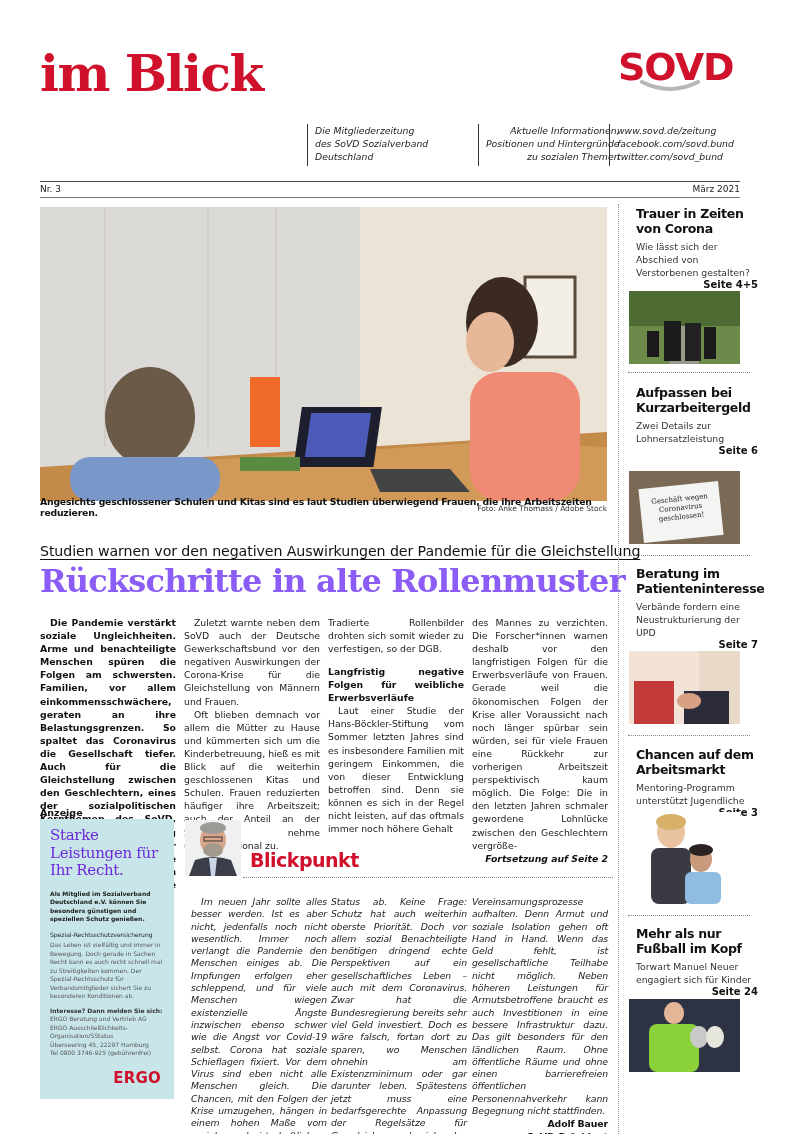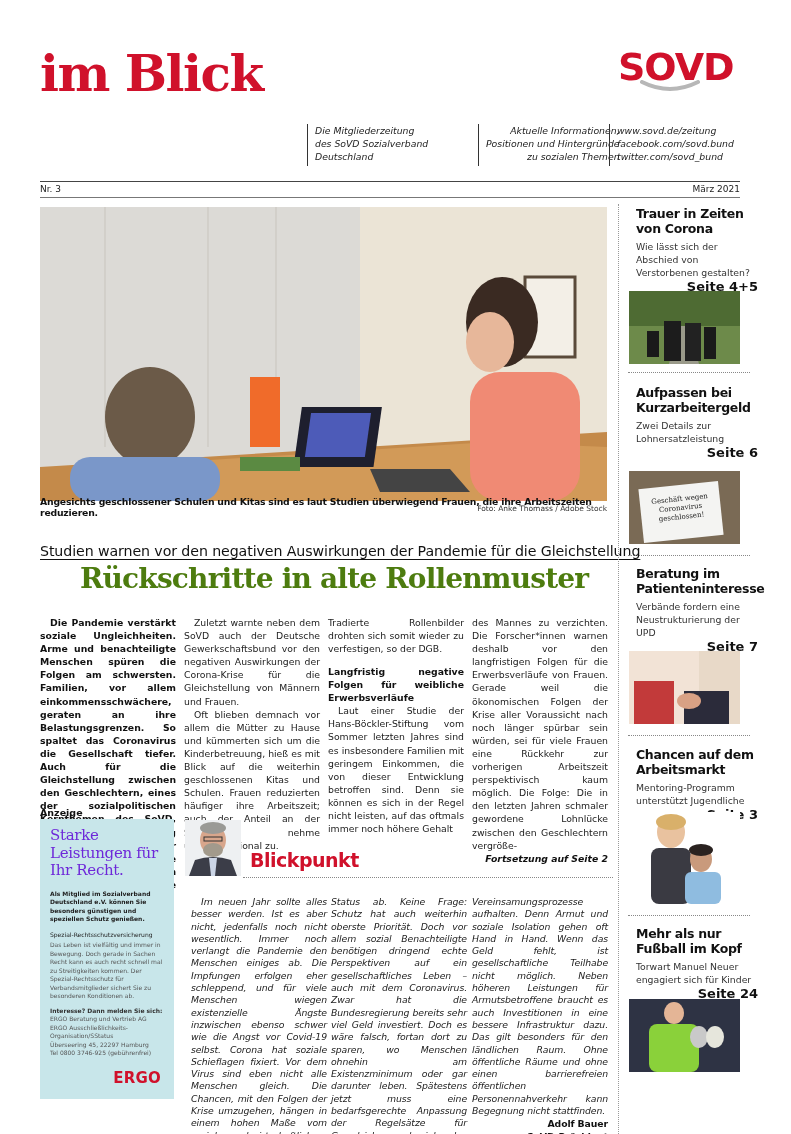--- a/index.html
+++ b/index.html
@@ -35,41 +35,41 @@
   }
   .credit { left: 40px; top: 504px; width: 567px; text-align: right; font-size: 7.5px; color: #333; }
   .caption { left: 40px; top: 496px; width: 580px; font-size: 9.3px; font-weight: bold; color: #111; letter-spacing: -0.2px; }
 
   .kicker {
     left: 40px; top: 543px; font-size: 14.2px; color: #111; text-decoration: underline;
     text-underline-offset: 3px; letter-spacing: -0.1px;
   }
   .headline {
     left: 40px; top: 562px; font-family: "DejaVu Serif", serif; font-weight: bold;
-    font-size: 28px; letter-spacing: -0.8px; color: #4d7c0f; white-space: nowrap; margin-left: 40px;
+    font-size: 32px; letter-spacing: -0.8px; color: #8b5cf6; white-space: nowrap;
   }
 
   .col {
     top: 616px; width: 136px; font-size: 9.3px; line-height: 13.1px; text-align: justify;
     hyphens: manual; color: #222;
   }
   .col p { text-indent: 10px; }
   .col.lead { font-weight: bold; color: #111; }
   .subhead { font-weight: bold; color: #111; text-indent: 0 !important; margin-top: 10px; line-height: 13px; }
   .cont { text-align: right; font-weight: bold; font-style: italic; color: #111; text-indent: 0 !important; }
 
   
   .side-divider-v {
     left: 618px; top: 204px; width: 0; height: 968px;
     border-left: 1px dotted #999;
   }
   .side-item { left: 592px; width: 122px; margin-left: 44px; }
   .side-title { font-weight: bold; font-size: 12.5px; line-height: 14.5px; color: #111; letter-spacing: -0.3px; }
   .side-sub { font-size: 9.3px; line-height: 13px; color: #333; margin-top: 4px; }
-  .side-page { font-size: 13px; font-weight: bold; text-align: right; color: #111; }
+  .side-page { font-size: 10px; font-weight: bold; text-align: right; color: #111; }
   .side-hr { left: 628px; width: 122px; height: 0; border-top: 1px dotted #888; }
   .side-img { left: 629px; width: 111px; overflow: hidden; }
 
   
   .ad-label { left: 40px; top: 807px; font-size: 9.5px; font-weight: bold; color: #111; }
   .ad-box {
     left: 40px; top: 819px; width: 134px; height: 280px; background: #c8e6ea;
     padding: 8px 10px;
   }
   .ad-head { font-family: "DejaVu Serif", serif; color: #6d28d9; font-size: 15px; line-height: 17.5px; letter-spacing: -0.3px; }

